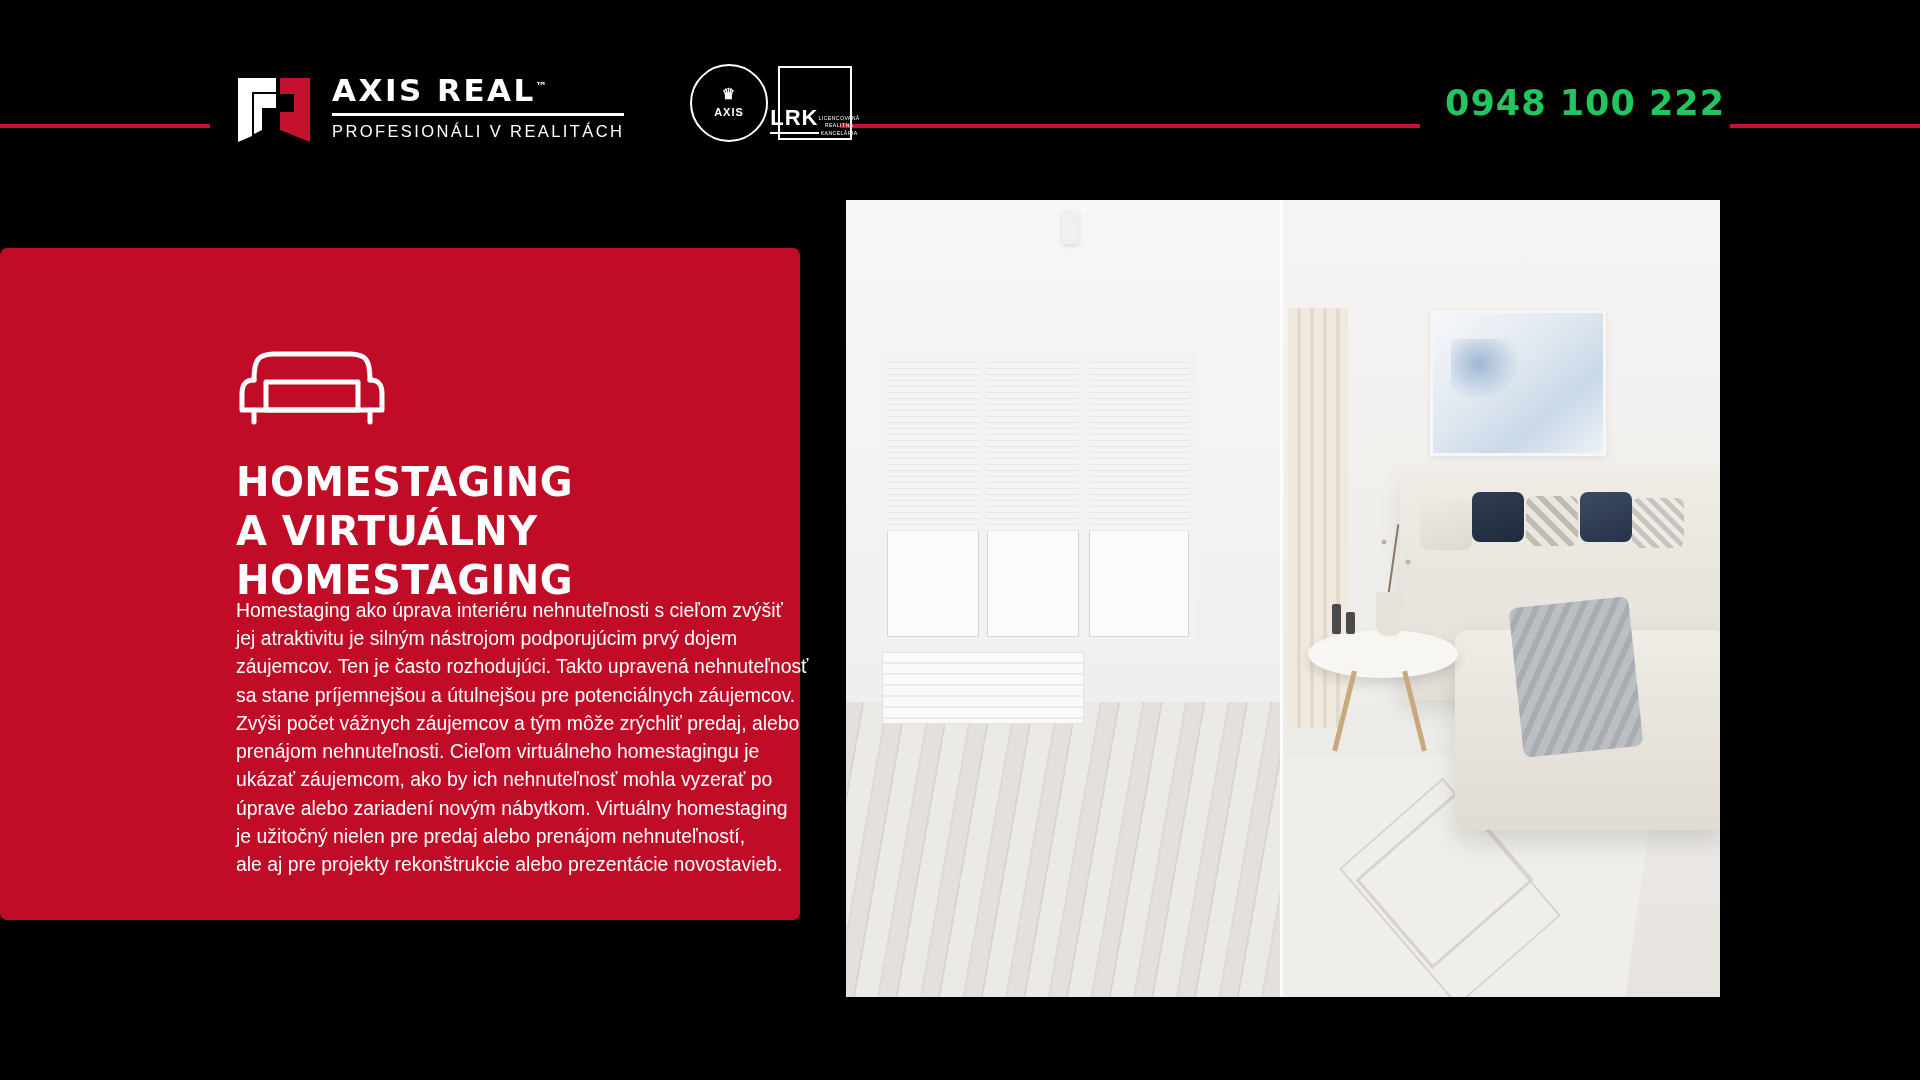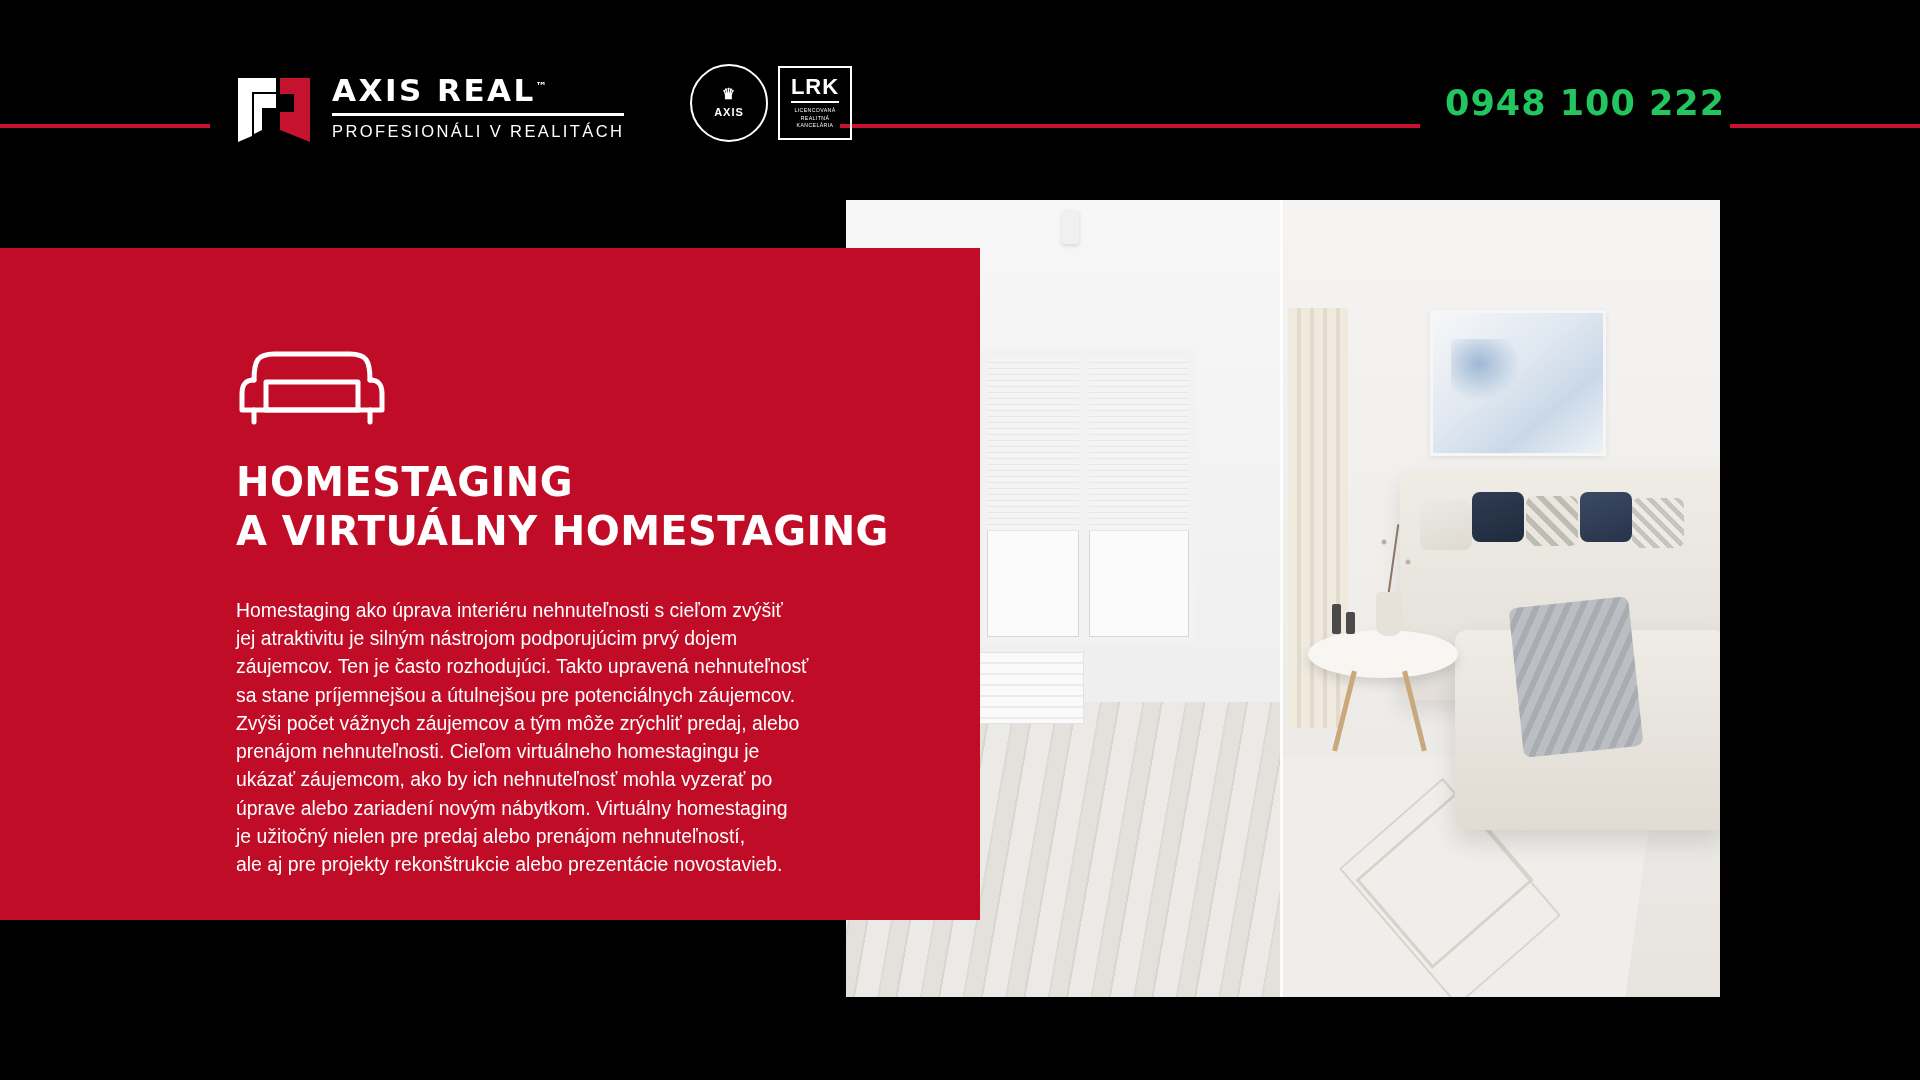--- a/index.html
+++ b/index.html
@@ -111,22 +111,22 @@
     font-size: 15px;
     line-height: 12px;
     margin-bottom: 6px;
   }
   .badge-lrk {
     width: 74px;
     height: 74px;
     border: 2px solid #ffffff;
     color: #fff;
     display: flex;
-    flex-direction: column;
-    align-items: center;
+    flex-direction: row;
+    align-items: flex-end;
     justify-content: center;
     padding: 0 2px;
     box-sizing: border-box;
   }
   .badge-lrk .lrk-main {
     font-size: 22px;
     font-weight: bold;
     letter-spacing: 1px;
     line-height: 1;
     border-bottom: 2px solid #fff;
@@ -324,23 +324,24 @@
     position:absolute; width:9px; background:#4a4a4a; border-radius:2px;
   }
   .cd1 { left: 52px; top: 404px; height: 30px; }
   .cd2 { left: 66px; top: 412px; height: 22px; }
 
   
   .panel {
     position: absolute;
     left: 0;
     top: 248px;
-    width: 980px;
+    width: 800px;
     height: 672px;
     background: #c00c26;
+    border-radius: 7px;
   }
   .sofa-icon {
     position: absolute;
     left: 236px;
     top: 88px;
   }
   .panel-title {
     position: absolute;
     left: 236px;
     top: 210px;

